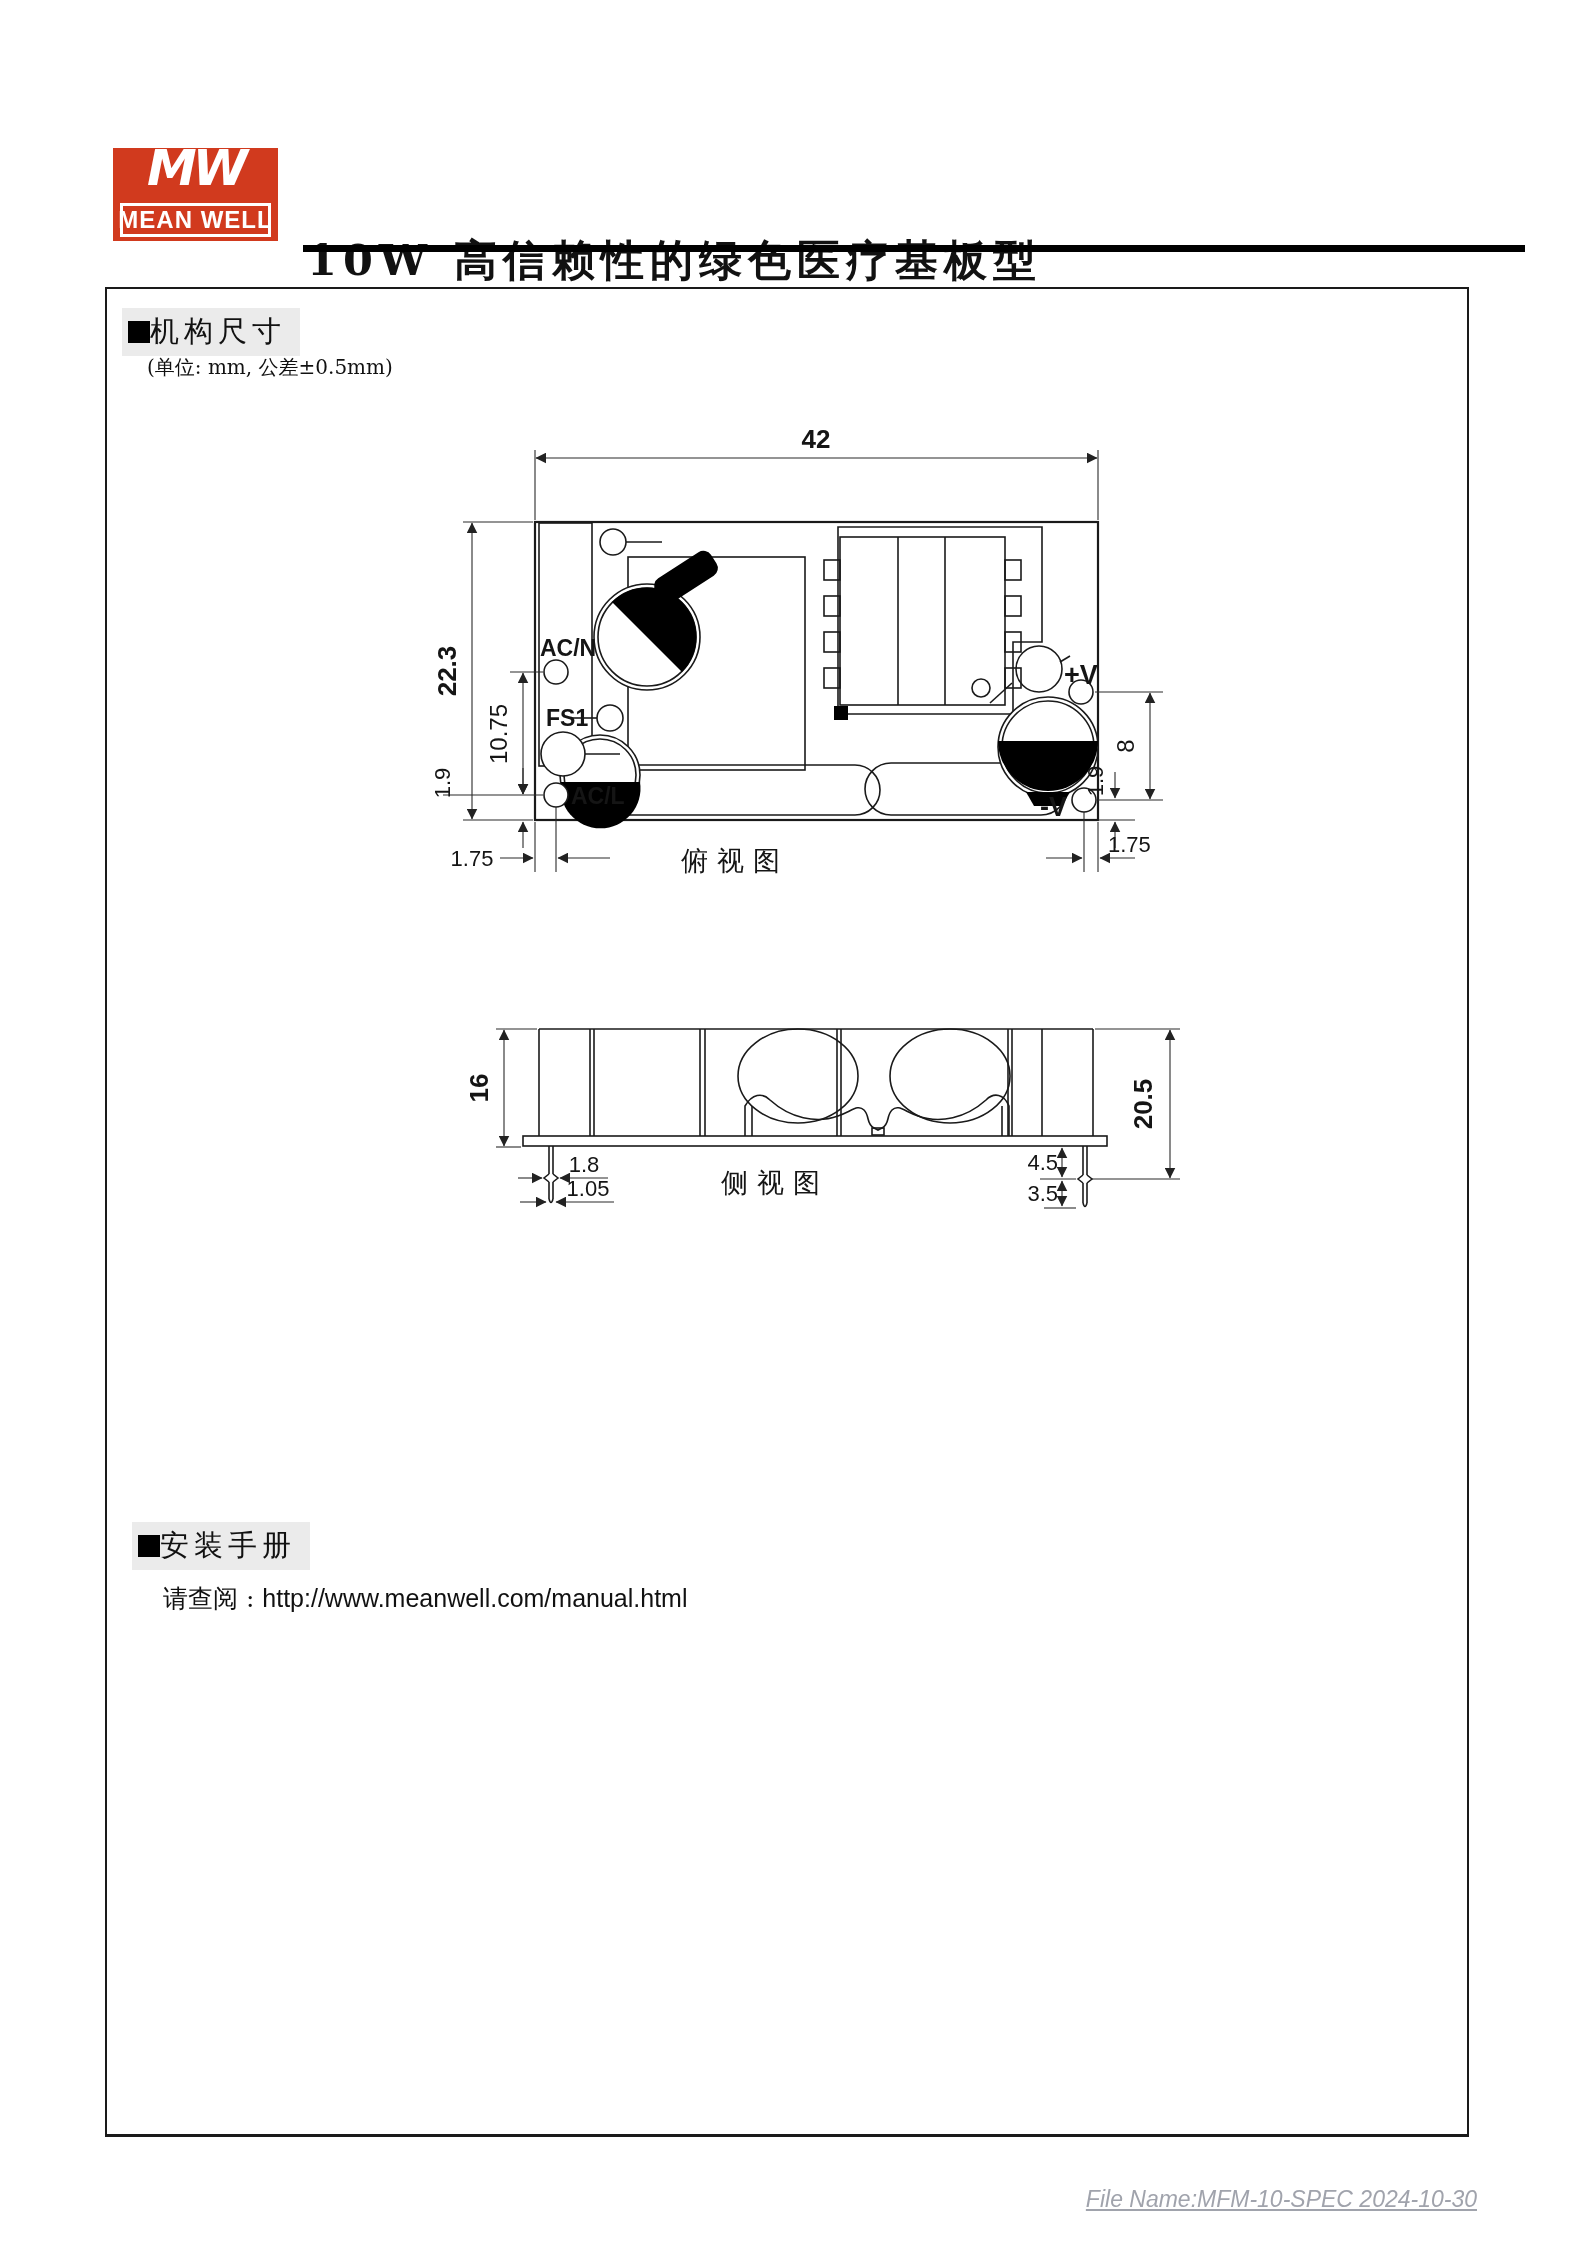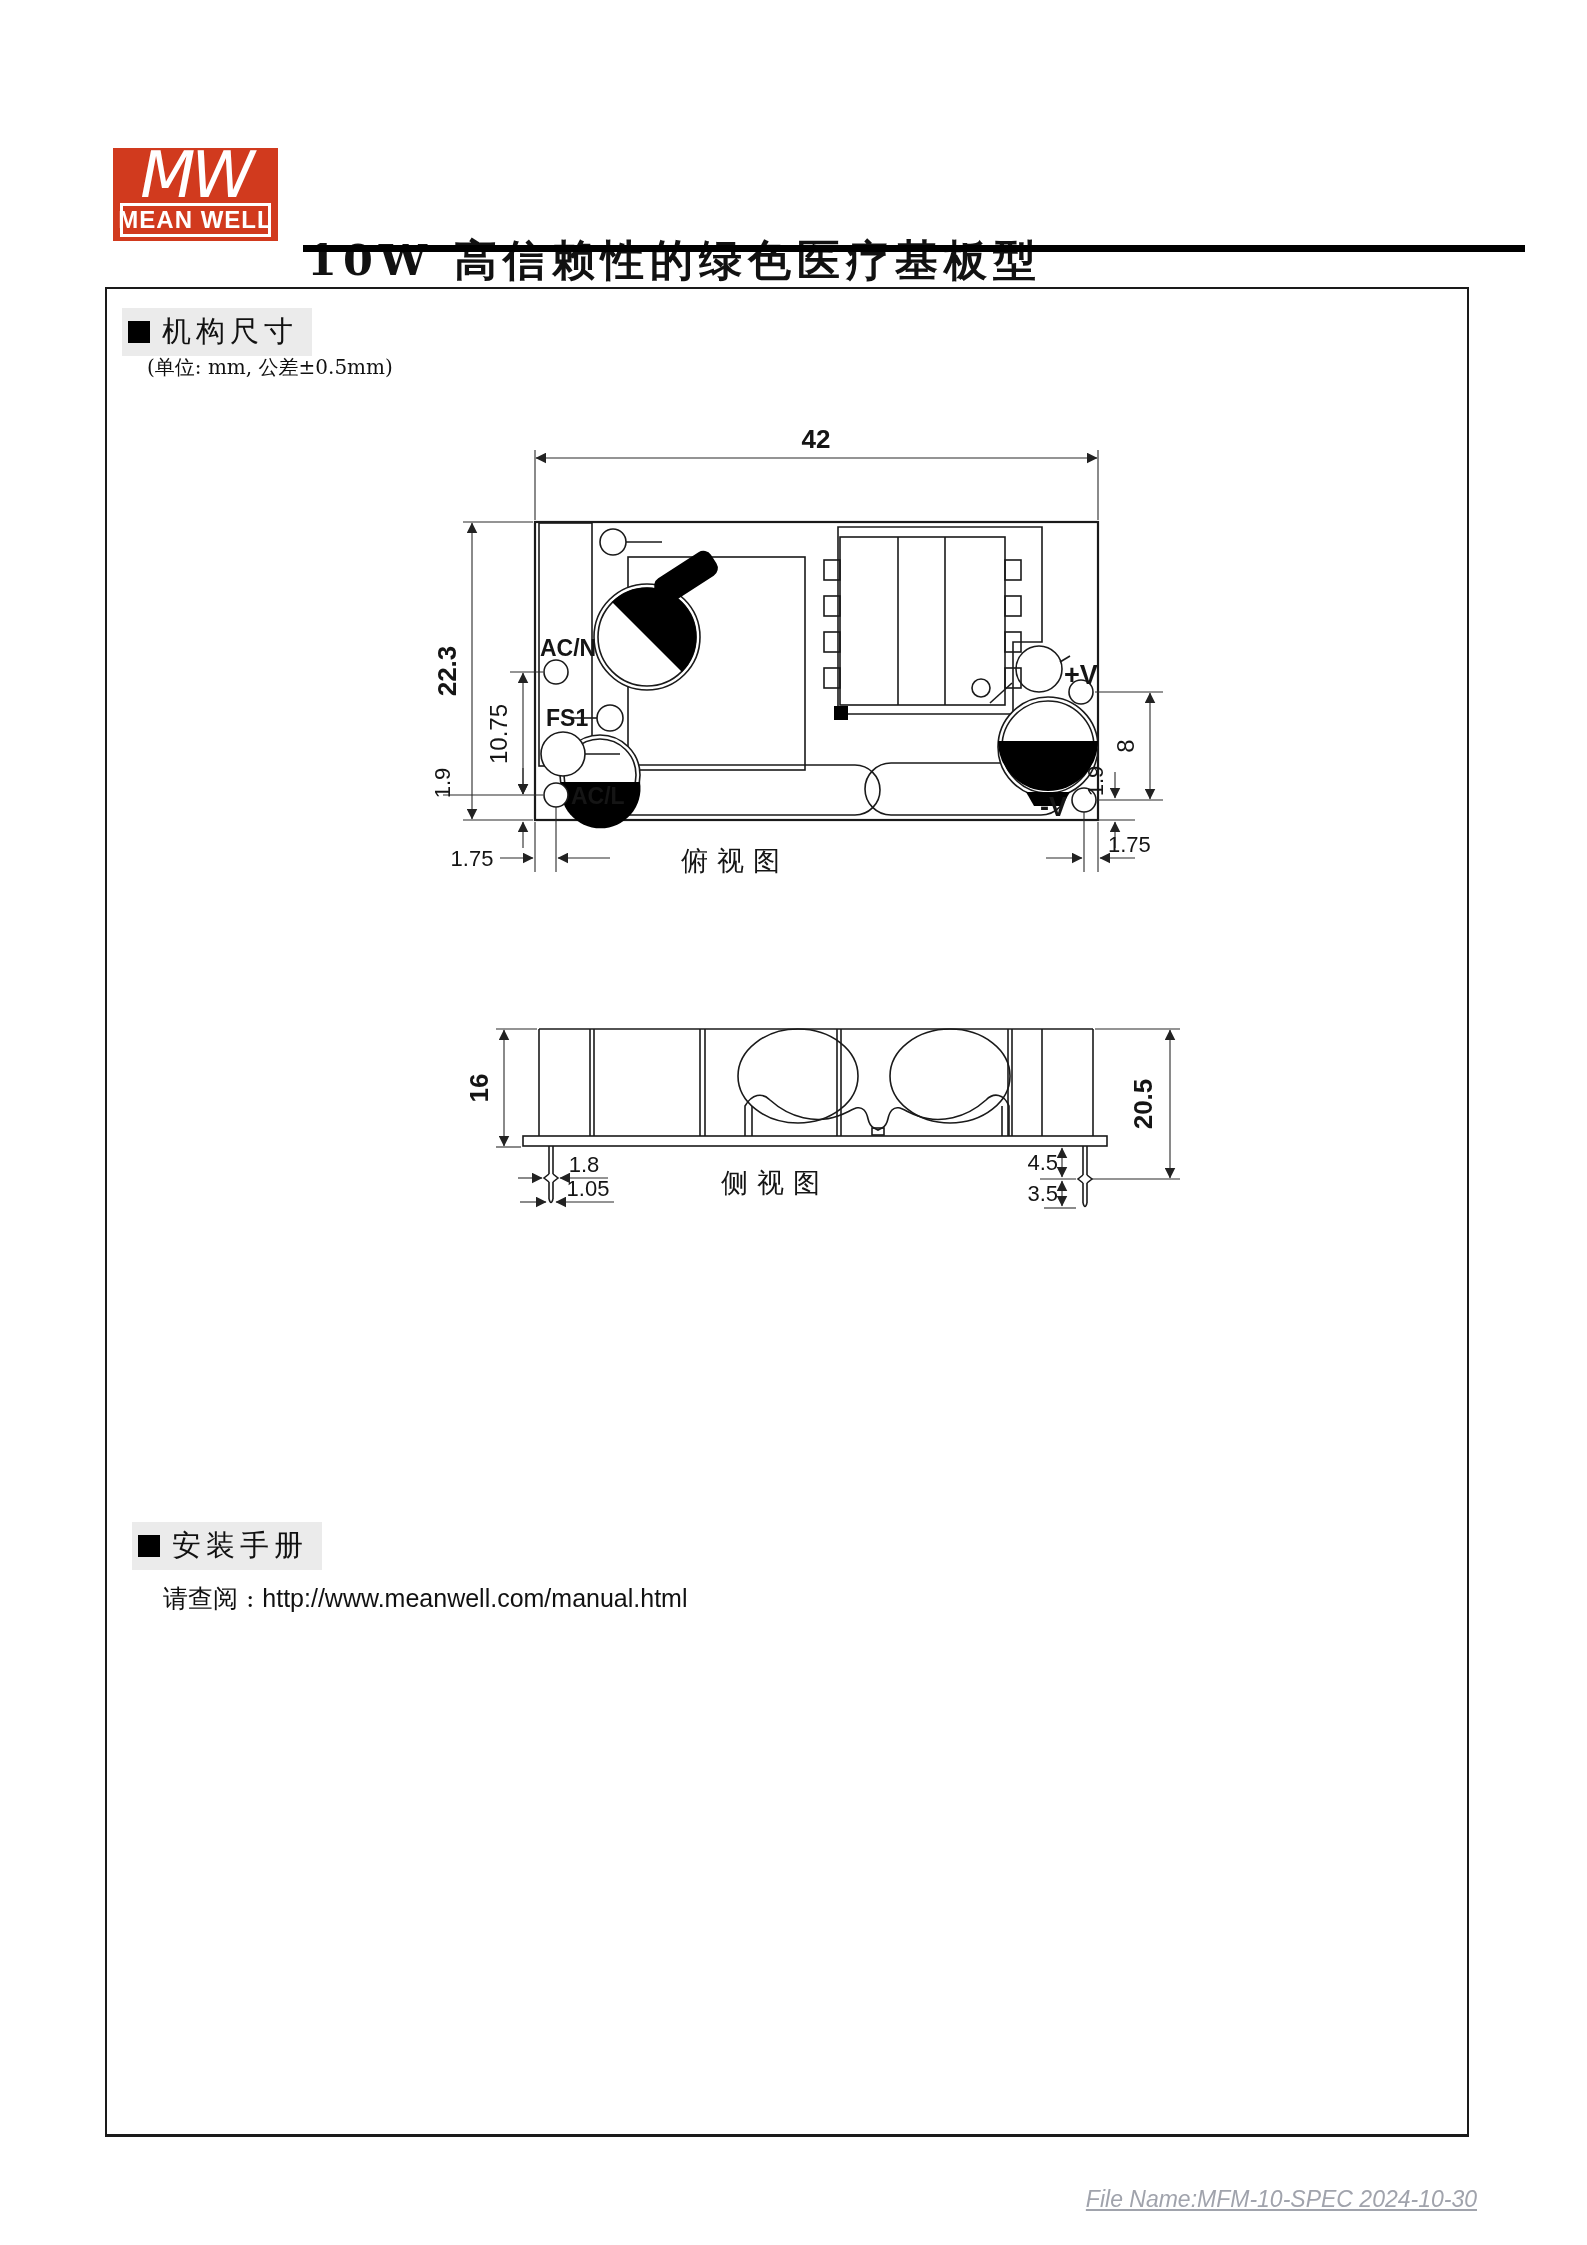--- a/index.html
+++ b/index.html
@@ -4,22 +4,22 @@
 <style>
   html,body{margin:0;padding:0;background:#888;}
   .page{
     position:relative;width:1587px;height:2245px;background:#ffffff;
     font-family:"Liberation Sans",sans-serif;color:#111;overflow:hidden;
   }
   
   .logo{position:absolute;left:113px;top:148px;width:165px;height:93px;background:#d13a1e;}
   .logo .mw{
     position:absolute;left:0;right:0;top:-6px;text-align:center;
-    font-family:"DejaVu Sans",sans-serif;font-weight:normal;font-style:italic;
-    font-size:64px;color:#fff;letter-spacing:-4px;line-height:1.05;
+    font-family:"DejaVu Sans",sans-serif;font-weight:bold;font-style:italic;
+    font-size:50px;color:#fff;letter-spacing:-4px;line-height:1.05;
   }
   .logo .bar{
     position:absolute;left:7px;right:7px;bottom:4px;height:28px;
     border:3px solid #fff;display:flex;align-items:center;justify-content:center;
     font-weight:bold;font-size:24px;color:#fff;letter-spacing:1px;white-space:nowrap;
   }
   .doc-title{
     position:absolute;left:307px;top:186px;width:760px;
     font-family:"DejaVu Serif","Liberation Serif",serif;
     font-size:43px;font-weight:bold;letter-spacing:6px;white-space:nowrap;margin-top:46px;
@@ -28,21 +28,21 @@
     position:absolute;right:107px;top:186px;text-align:right;
     font-family:"Liberation Sans",sans-serif;font-size:43px;font-weight:bold;white-space:nowrap;
   }
   .title-rule{position:absolute;left:303px;top:245px;width:1222px;height:7px;background:#000;}
   
   .frame{
     position:absolute;left:105px;top:287px;width:1360px;height:1845px;
     border:2px solid #1a1a1a;border-bottom-width:3px;
   }
   .sec-head{
-    position:absolute;display:flex;align-items:center;gap:12px;
+    position:absolute;display:flex;align-items:center;
     background:#ebebeb;padding:4px 14px 4px 6px;
   }
   .sec-head .sq{width:22px;height:22px;background:#000;}
   .sec-head .txt{
     font-family:"DejaVu Serif","Liberation Serif",serif;
     font-size:29px;letter-spacing:5px;white-space:nowrap;
   }
   .units-note{
     position:absolute;left:147px;top:354px;
     font-family:"DejaVu Serif","Liberation Serif",serif;font-size:20px;white-space:nowrap;

